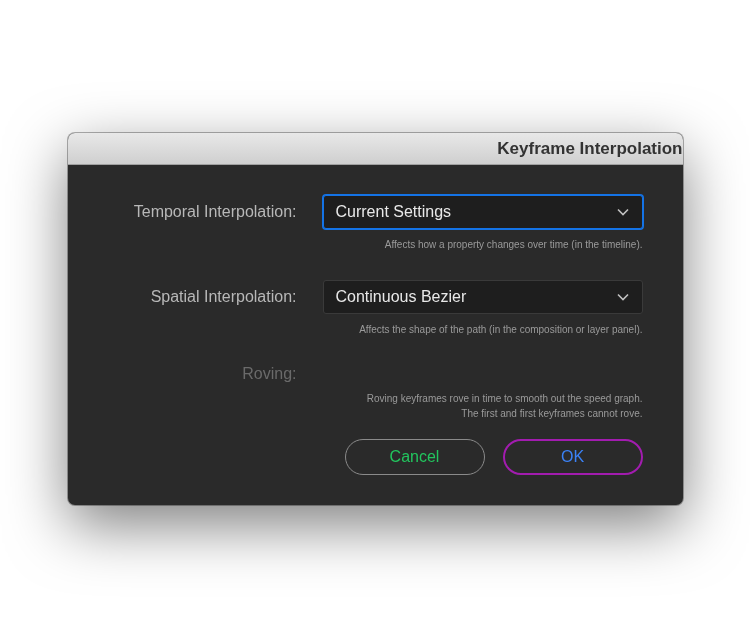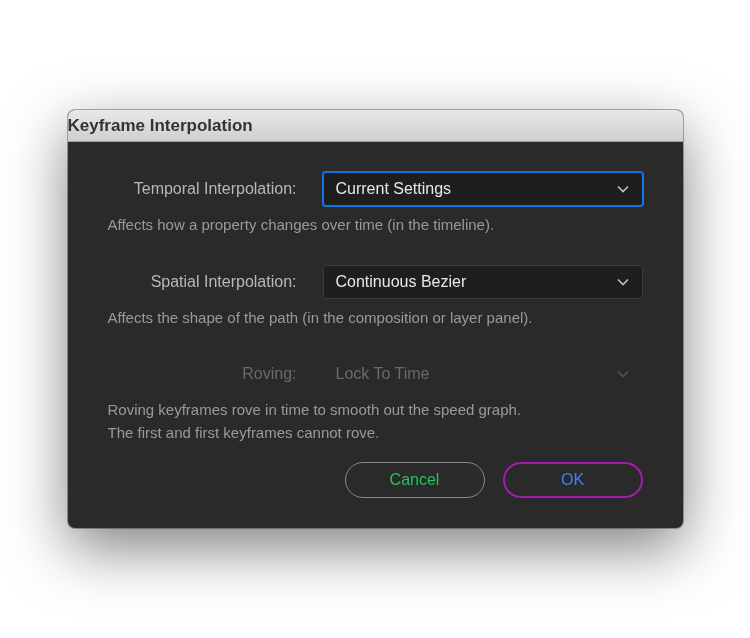--- a/index.html
+++ b/index.html
@@ -21,21 +21,21 @@
       background: #2a2a2a;
       border-radius: 7px;
       box-shadow: 0 20px 60px rgba(0,0,0,0.5), 0 0 0 1px rgba(0,0,0,0.3);
       overflow: hidden;
     }
     .titlebar {
       background: linear-gradient(to bottom, #e8e8e8, #cfcfcf);
       height: 32px;
       display: flex;
       align-items: center;
-      justify-content: flex-start;
+      justify-content: flex-end;
       border-bottom: 1px solid #a0a0a0;
     }
     .titlebar-title {
       font-size: 17px;
       font-weight: 600;
       color: #333;
     }
     .content {
       padding: 30px 40px 30px 40px;
     }
@@ -92,22 +92,22 @@
     }
     .chevron svg {
       width: 12px;
       height: 8px;
     }
     .chevron.disabled svg path {
       stroke: #555;
     }
     .helptext {
       color: #9a9a9a;
-      font-size: 15px;
-      text-align: left;
+      font-size: 10px;
+      text-align: right;
       padding-right: 0;
       margin-bottom: 28px;
       line-height: 1.5;
     }
     .helptext.last {
       margin-bottom: 8px;
     }
     .buttons {
       display: flex;
       justify-content: flex-end;
@@ -163,28 +163,20 @@
           <svg viewBox="0 0 12 8">
               <path d="M1 1.5 L6 6.5 L11 1.5" stroke="#c0c0c0" stroke-width="1.6" fill="none"></path>
             </svg>
         </span>
       </div>
     </div>
     <div class="helptext">Affects the shape of the path (in the composition or layer panel).</div>
 
     <div class="row">
       <div class="label disabled">Roving:</div>
-      <div class="select disabled">
-        <span class="select-value">Lock To Time</span>
-        <span class="chevron disabled">
-          <svg viewBox="0 0 12 8">
-              <path d="M1 1.5 L6 6.5 L11 1.5" stroke="#555" stroke-width="1.6" fill="none"></path>
-            </svg>
-        </span>
-      </div>
     </div>
     <div class="helptext last">
       <span>Roving keyframes rove in time to smooth out the speed graph.</span><br>
       <span>The first and first keyframes cannot rove.</span>
     </div>
 
     <div class="buttons">
       <div class="btn">
         <span>Cancel</span>
       </div>

